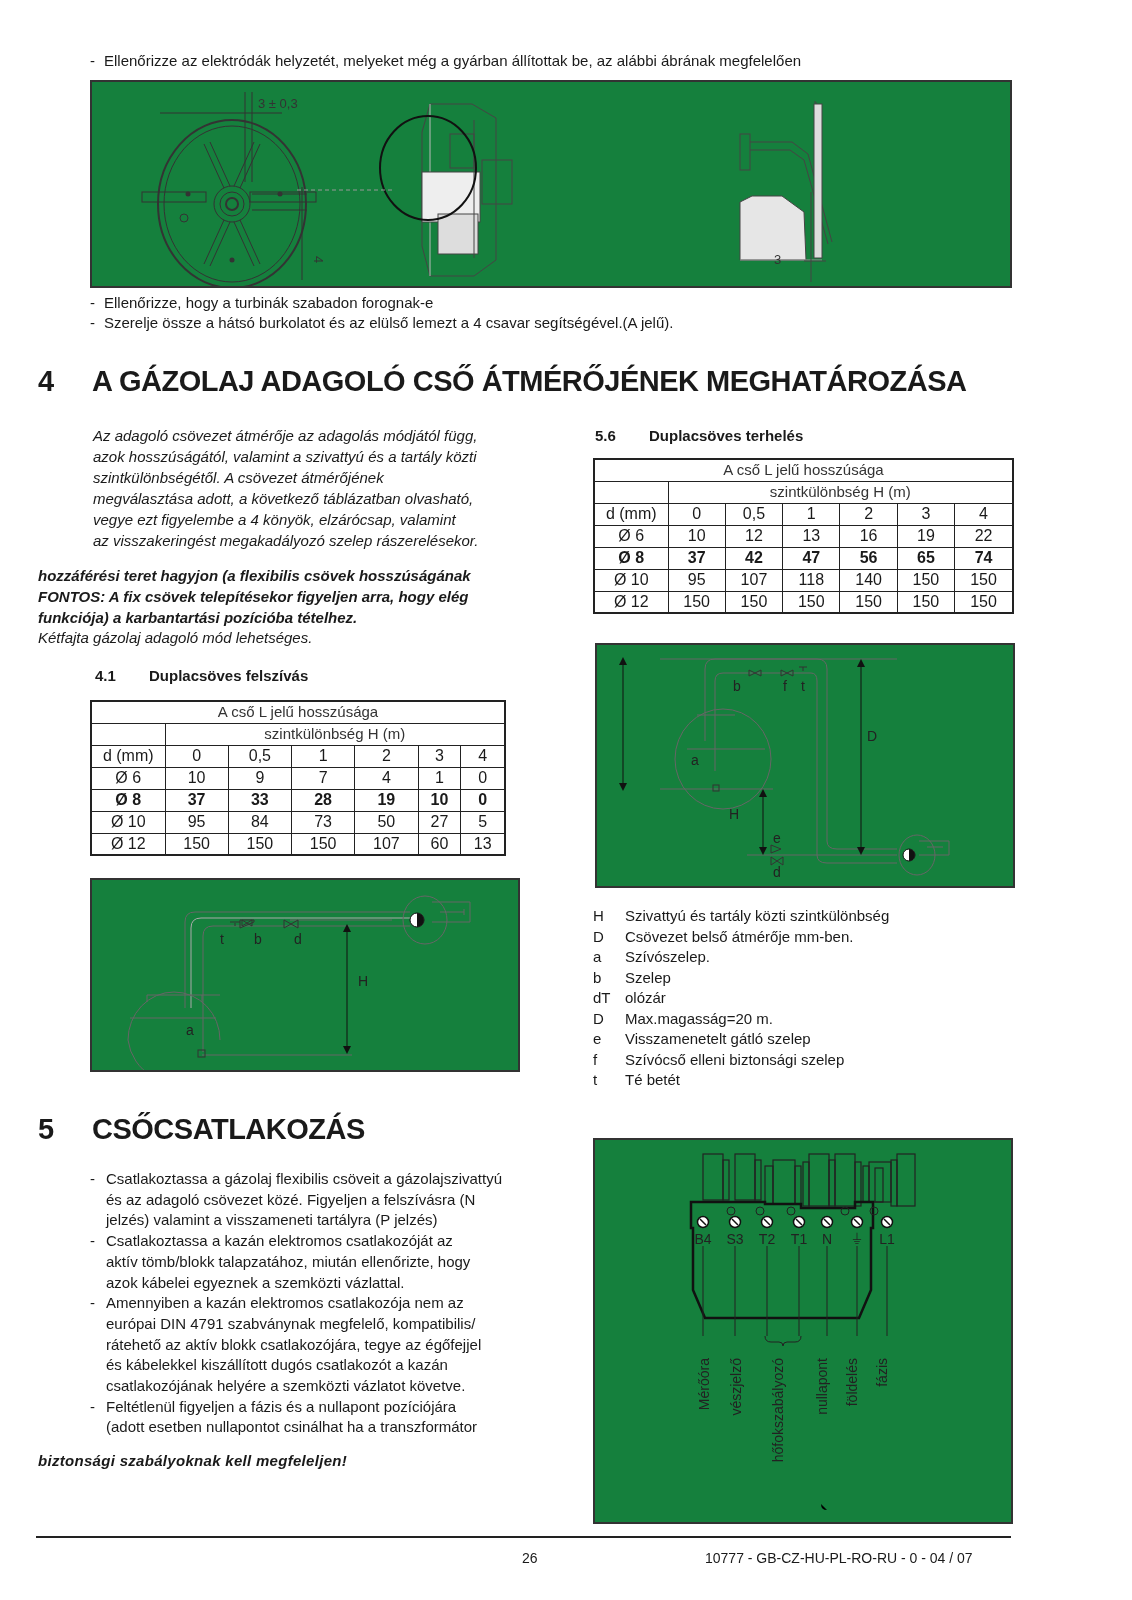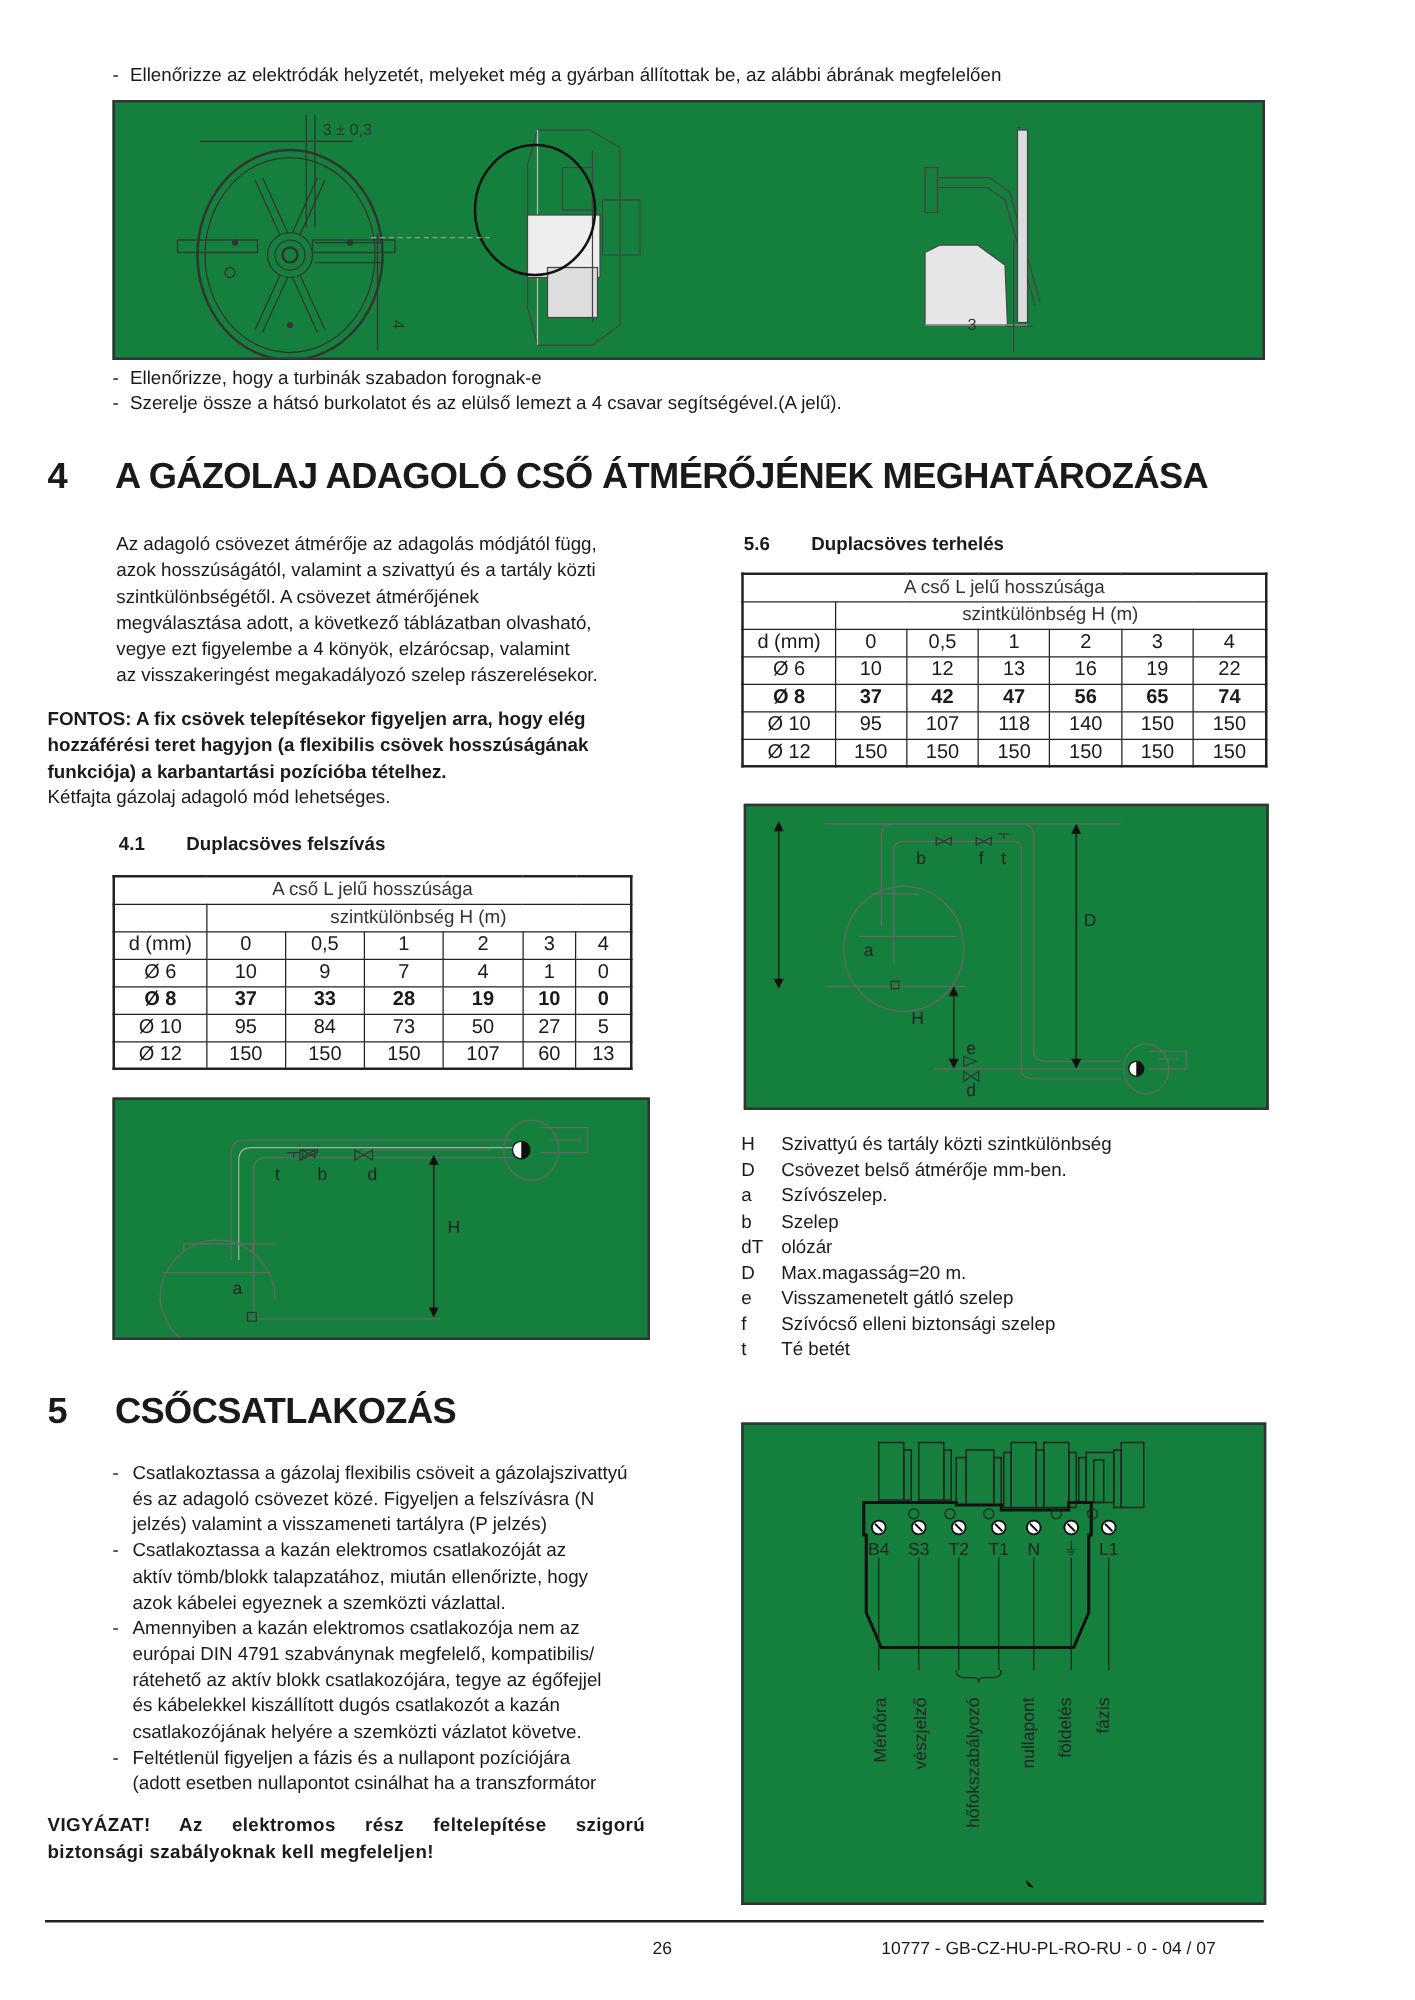--- a/index.html
+++ b/index.html
@@ -11,21 +11,21 @@
   .fig-box { position: absolute; border: 2px solid #333; background: #15803d; }
   .h1 { position: absolute; font-weight: bold; font-size: 29px; letter-spacing: -0.5px; white-space: nowrap; }
   .h1 .num { display: inline-block; width: 54px; }
   .h2 { position: absolute; font-weight: bold; font-size: 15px; white-space: nowrap; }
   .h2 .num { display: inline-block; width: 54px; }
   table.dt { position: absolute; border-collapse: collapse; font-size: 16px; }
   table.dt td { border: 1px solid #222; text-align: center; height: 22px; padding: 0; line-height: 20px; }
   table.dt { border: 2px solid #222; }
   table.dt tr.bold td { font-weight: bold; }
   table.dt td.thin { font-size: 15px; color: #333; }
-  .para { position: absolute; font-size: 15px; line-height: 21px; }
+  .para { position: absolute; font-size: 15px; line-height: 21px; font-style: italic; }
   .legend-row { display: flex; font-size: 15px; line-height: 20.5px; }
   .legend-row .k { width: 32px; }
   .footer-line { position: absolute; left: 36px; top: 1536px; width: 975px; height: 2px; background: #222; }
   svg text { font-family: "Liberation Sans", sans-serif; }
 </style>
 </head>
 <body>
 
 <div class="bullet" style="left:90px; top:50px;">
   <span class="dash">-</span><span>Ellenőrizze az elektródák helyzetét, melyeket még a gyárban állítottak be, az alábbi ábrának megfelelően</span>
@@ -108,22 +108,22 @@
 <div class="para" style="left:93px; top:425px; width:420px;">
   <div>Az adagoló csövezet átmérője az adagolás módjától függ,</div>
   <div>azok hosszúságától, valamint a szivattyú és a tartály közti</div>
   <div>szintkülönbségétől. A csövezet átmérőjének</div>
   <div>megválasztása adott, a következő táblázatban olvasható,</div>
   <div>vegye ezt figyelembe a 4 könyök, elzárócsap, valamint</div>
   <div>az visszakeringést megakadályozó szelep rászerelésekor.</div>
 </div>
 
 <div class="para" style="left:38px; top:565px; width:480px; font-weight:bold;">
+  <div>hozzáférési teret hagyjon (a flexibilis csövek hosszúságának</div>
   <div>FONTOS: A fix csövek telepítésekor figyeljen arra, hogy elég</div>
-  <div>hozzáférési teret hagyjon (a flexibilis csövek hosszúságának</div>
   <div>funkciója) a karbantartási pozícióba tételhez.</div>
 </div>
 <div class="para" style="left:38px; top:627px;">Kétfajta gázolaj adagoló mód lehetséges.</div>
 
 <div class="h2" style="left:95px; top:667px;">
   <span class="num">4.1</span><span>Duplacsöves felszívás</span>
 </div>
 
 <table class="dt" id="t41" style="left:90px; top:700px; width:416px;">
     <tbody>
@@ -394,21 +394,20 @@
       <div style="white-space: nowrap;">csatlakozójának helyére a szemközti vázlatot követve.</div>
     </div>
     <div style="position: relative; padding-left: 16px; font-size: 15px; line-height: 20.7px;">
       <span style="position: absolute; left: 0px; top: 0px;">-</span>
       <div style="white-space: nowrap;">Feltétlenül figyeljen a fázis és a nullapont pozíciójára</div>
       <div style="white-space: nowrap;">(adott esetben nullapontot csinálhat ha a transzformátor</div>
     </div>
   </div>
 
 <div class="para" style="left:38px; top:1450px; width:478px; font-weight:bold; letter-spacing:0.3px;">
-  <div style="text-align:justify; text-align-last:justify;">VIGYÁZAT!   Az elektromos rész feltelepítése szigorú</div>
   <div>biztonsági szabályoknak kell megfeleljen!</div>
 </div>
 
 <div class="fig-box" style="left:593px; top:1138px; width:420px; height:386px;">
   <svg width="416" height="382" viewBox="0 0 416 382" id="connsvg">
     <g stroke="#222" fill="none" stroke-width="1.2">
       <rect x="108" y="14" width="20" height="46"></rect>
         <rect x="128" y="20" width="6" height="40"></rect>
       <rect x="140" y="14" width="20" height="46"></rect>
         <rect x="160" y="20" width="6" height="40"></rect>

